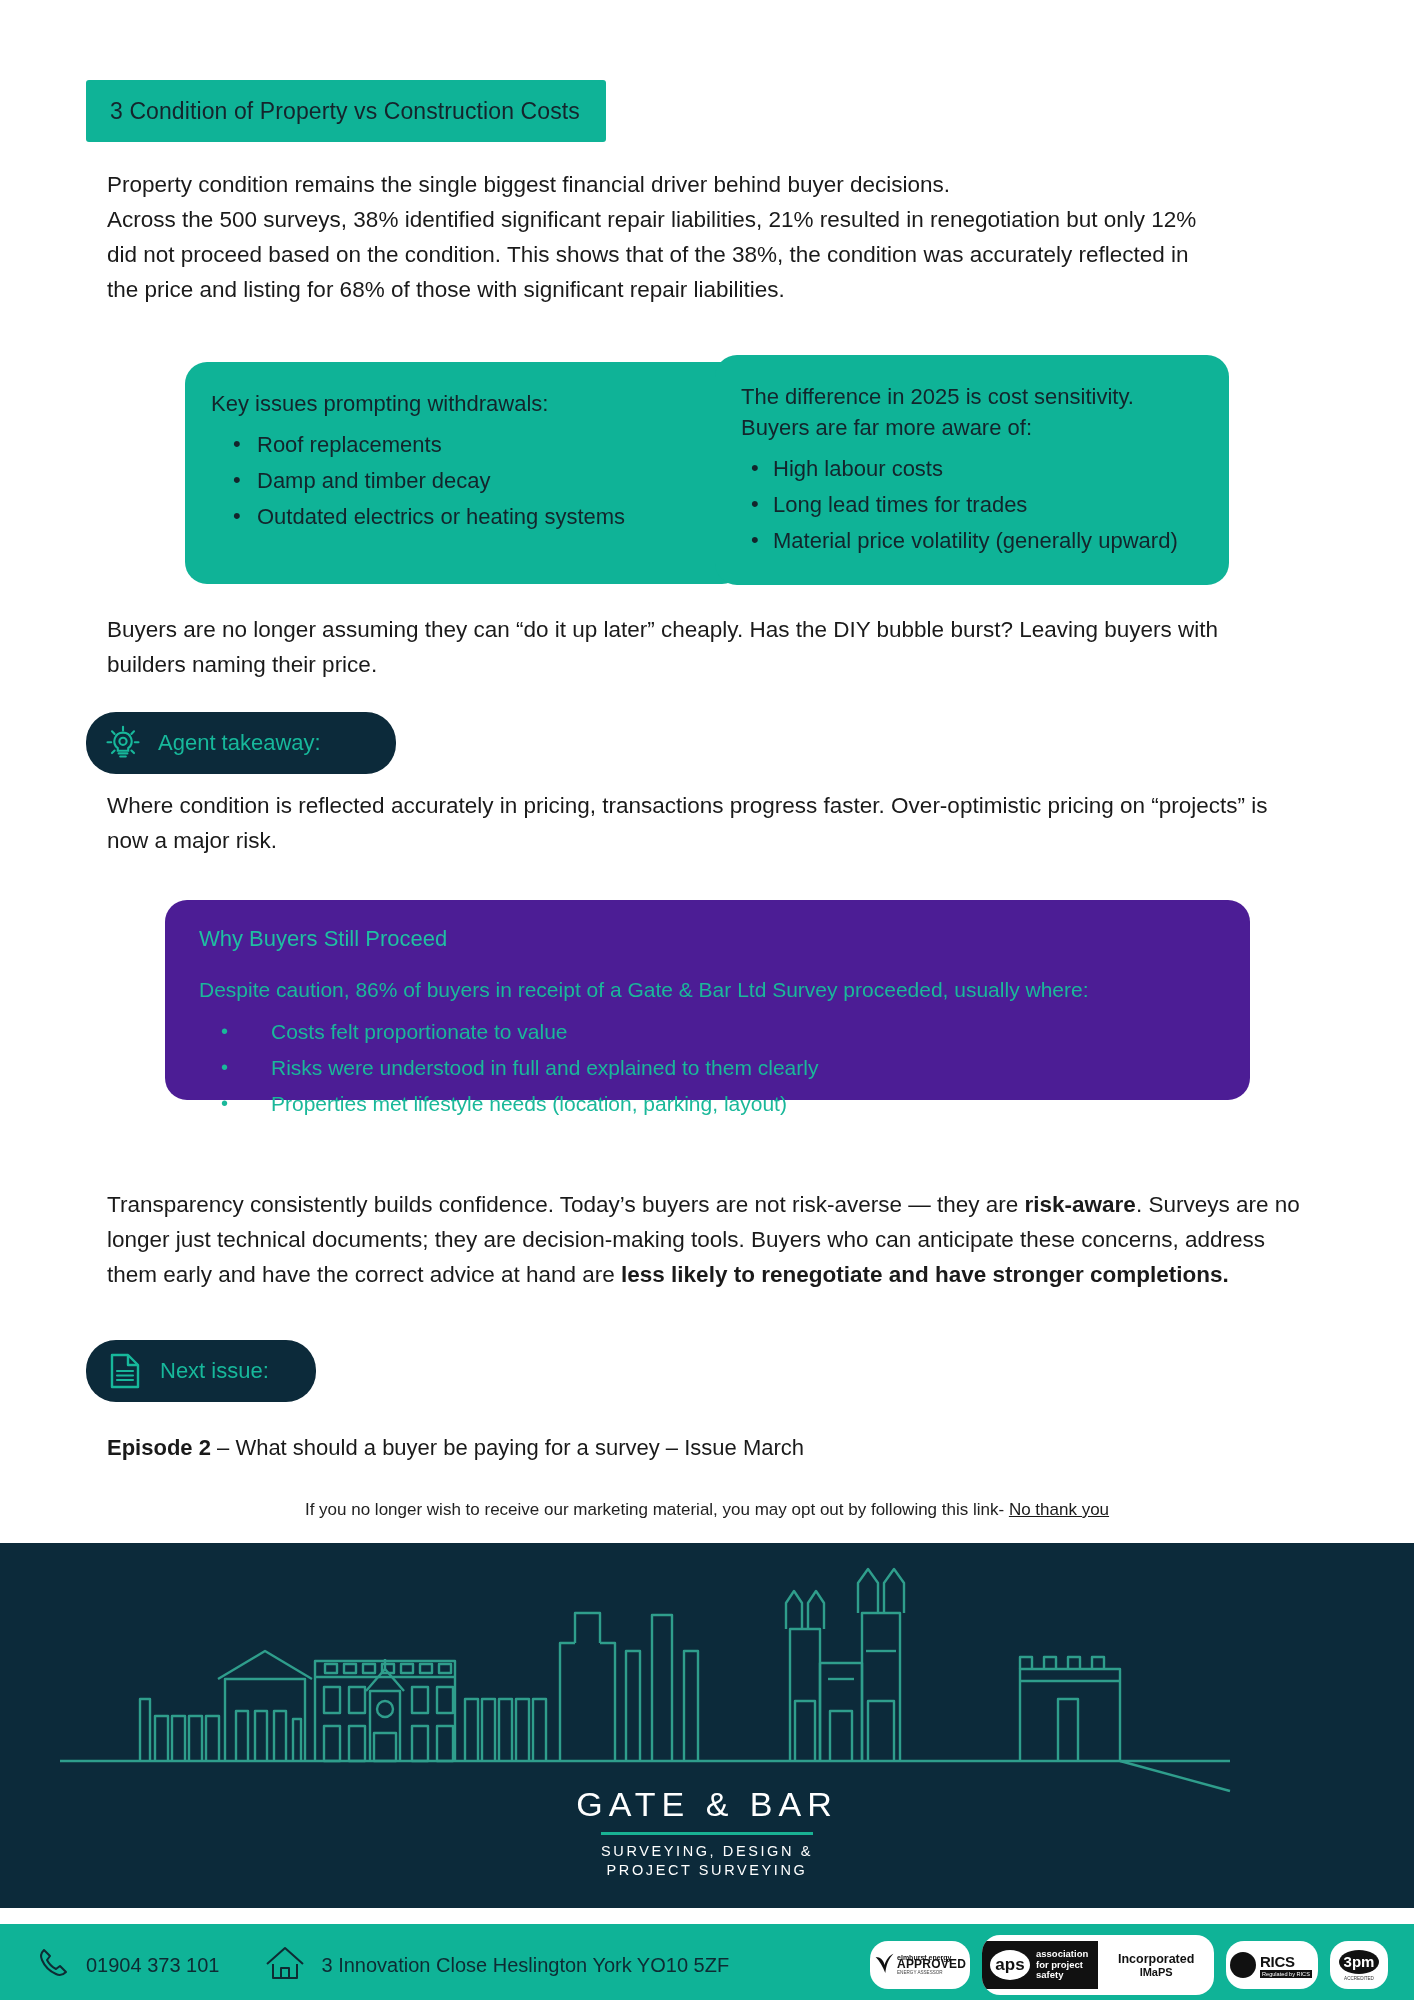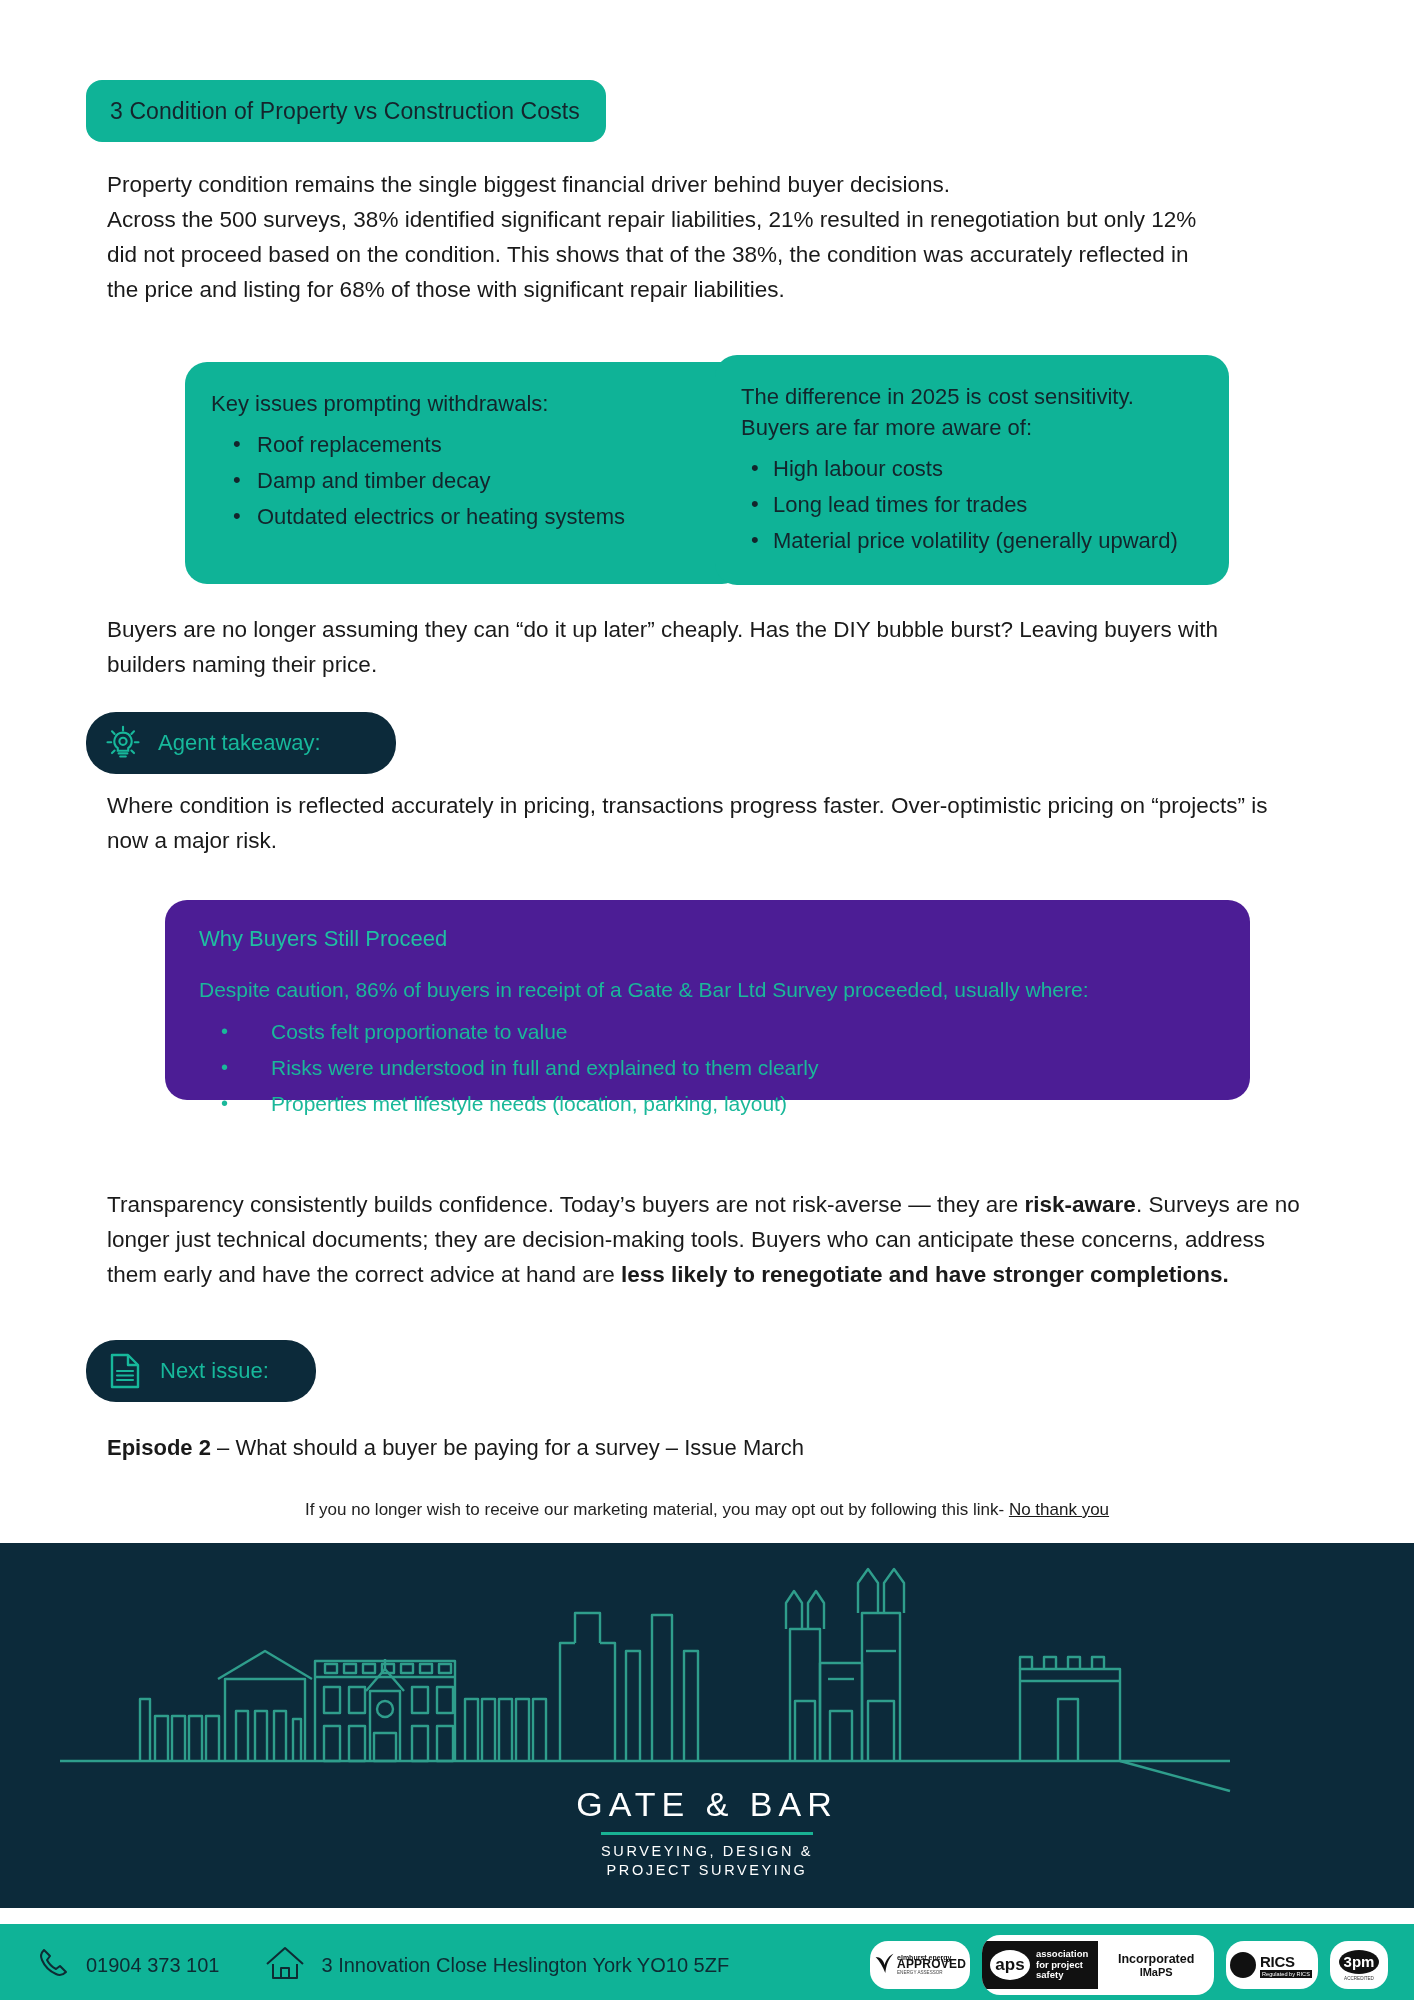--- a/index.html
+++ b/index.html
@@ -11,21 +11,21 @@
     overflow:hidden;
     position:relative;
   }
   .page{position:relative;width:1414px;height:2000px;}
 
   
   .heading-pill{
     position:absolute;left:86px;top:80px;
     width:520px;height:62px;
     background:#0fb397;
-    border-radius:16px;
+    border-radius:3px;
     display:flex;align-items:center;
     padding-left:24px;box-sizing:border-box;
   }
   .heading-pill span{font-size:23px;color:#15242c;letter-spacing:.1px;}
 
   
   .para{
     position:absolute;
     font-size:22.5px;line-height:35px;color:#1a1a1a;
   }

